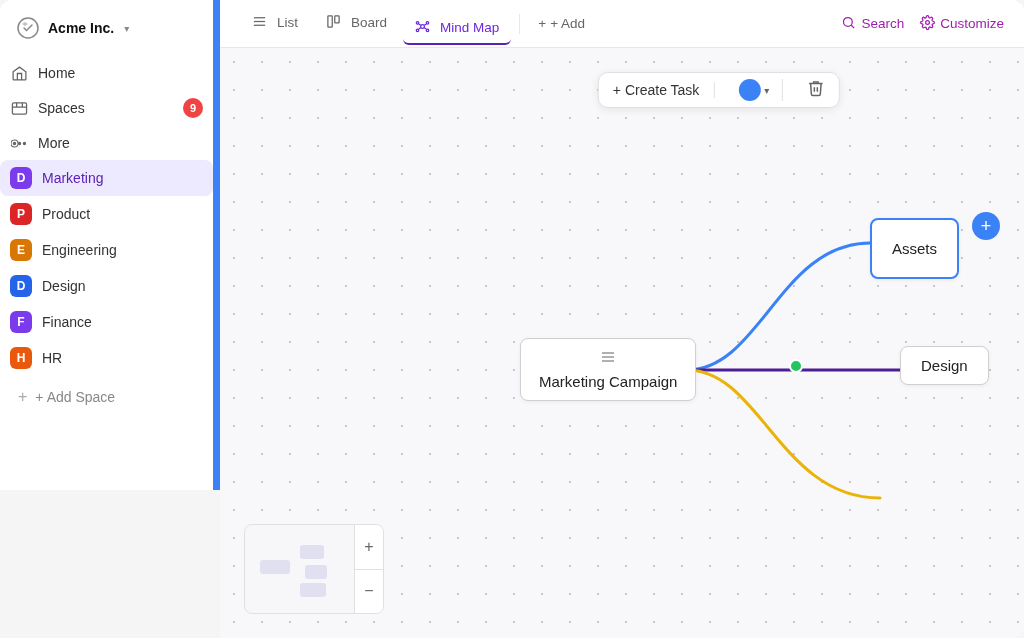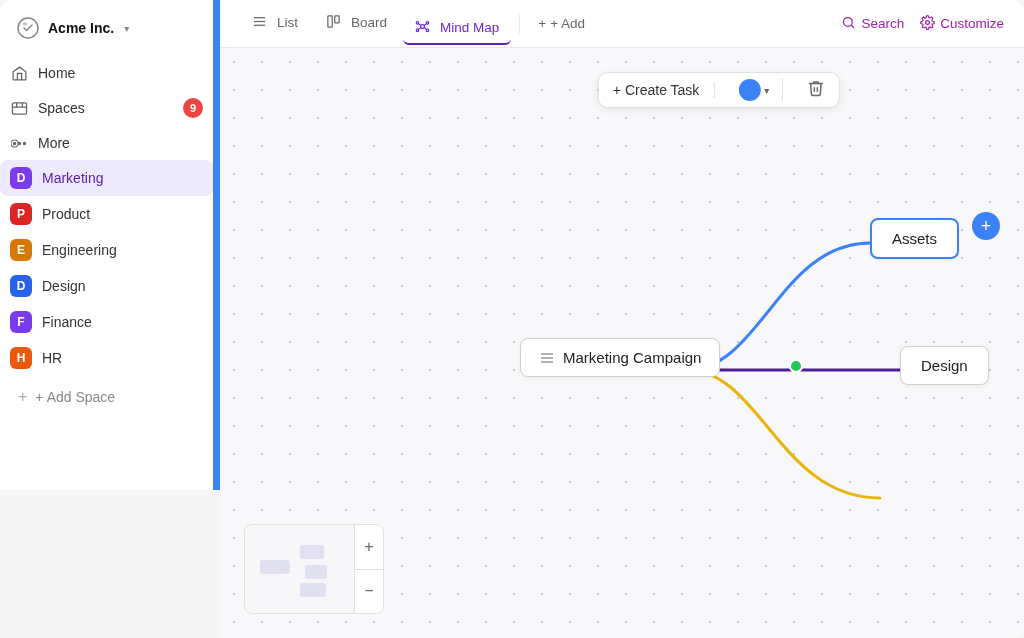--- a/index.html
+++ b/index.html
@@ -275,30 +275,31 @@
       padding: 10px 18px;
       font-size: 15px;
       font-weight: 500;
       color: #222;
       display: flex;
       align-items: center;
       gap: 8px;
       white-space: nowrap;
       box-shadow: 0 1px 4px rgba(0,0,0,0.06);
       z-index: 10;
+      flex-direction: column;
     }
 
     .node-assets {
       position: absolute;
       left: 650px;
       top: 170px;
       background: #fff;
       border: 2px solid #3b82f6;
       border-radius: 8px;
-      padding: 10px 20px;
+      padding: 20px 20px;
       font-size: 15px;
       font-weight: 500;
       color: #222;
       box-shadow: 0 1px 4px rgba(0,0,0,0.06);
       z-index: 10;
     }
 
     .node-design {
       position: absolute;
       left: 680px;

